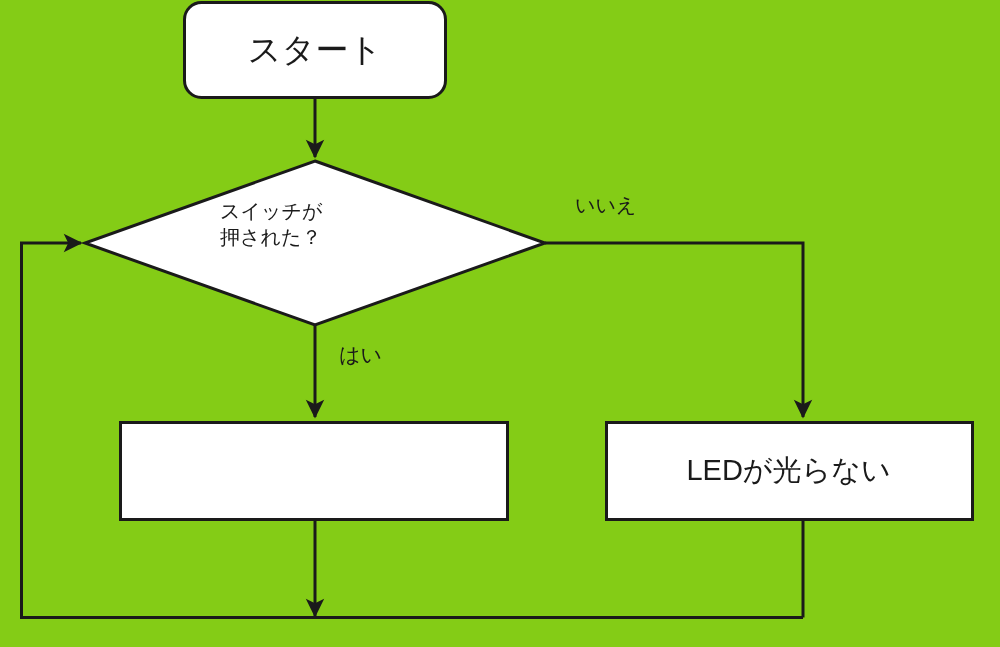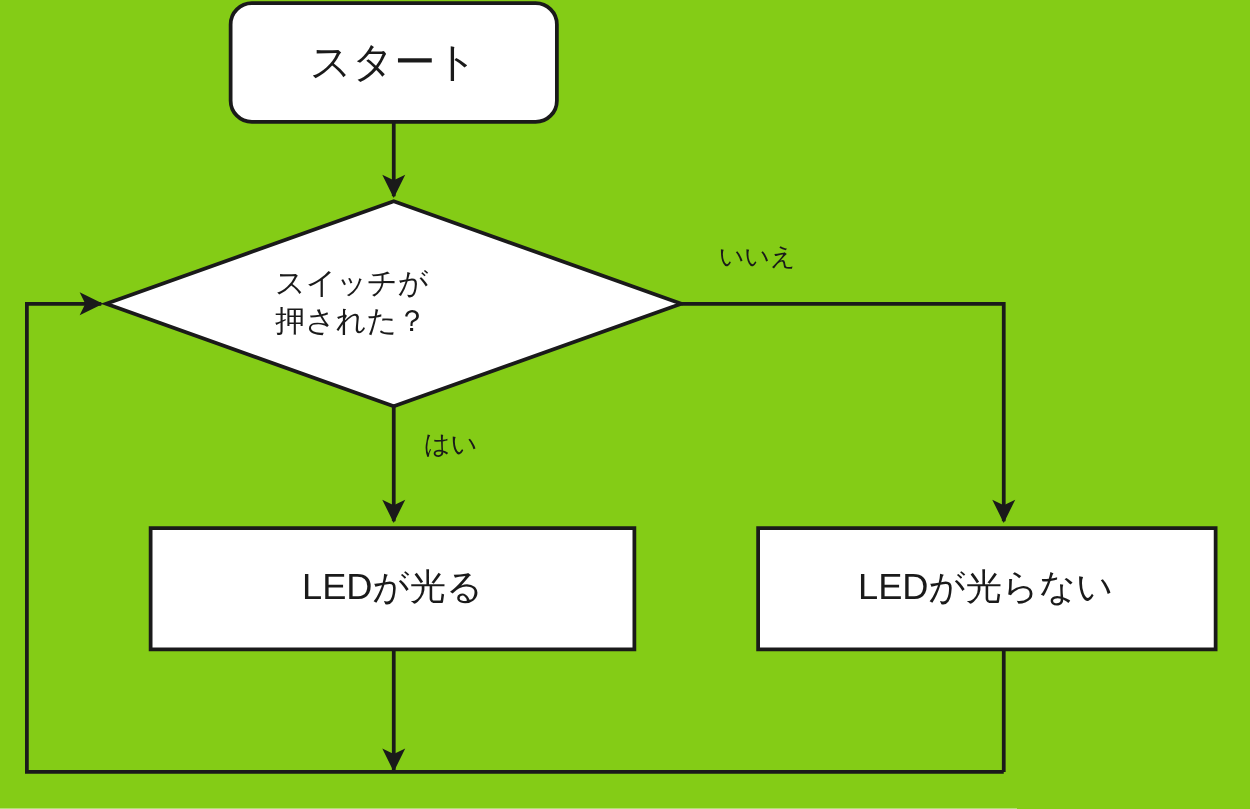--- a/index.html
+++ b/index.html
@@ -43,24 +43,24 @@
   }
   #label-start {
     left: 184px;
     top: 2px;
     width: 262px;
     height: 96px;
     font-size: 33px;
   }
   #label-decision {
     left: 160px;
-    top: 183px;
+    top: 165px;
     width: 310px;
     height: 120px;
-    font-size: 24px;
+    font-size: 20px;
     text-align: left;
     justify-content: flex-start;
     padding-left: 60px;
     box-sizing: border-box;
   }
   #label-proc-on {
     left: 120px;
     top: 422px;
     width: 388px;
     height: 98px;
@@ -115,21 +115,20 @@
     <line x1="803" y1="520" x2="803" y2="617.5" stroke="#1a1a1a" stroke-width="3"></line>
 
     <path d="M 803 617.5 L 21.5 617.5 L 21.5 243 L 81 243" fill="none" stroke="#1a1a1a" stroke-width="3" marker-end="url(#arrowhead)"></path>
   </svg>
 
   <div class="node-text" id="label-start">スタート</div>
 
   <div class="node-text" id="label-decision">スイッチが
 押された？</div>
 
-  <div class="node-text" id="label-proc-on">LEDが光る</div>
 
   <div class="node-text" id="label-proc-off">LEDが光らない</div>
 
   <div class="edge-label" id="label-no">いいえ</div>
 
   <div class="edge-label" id="label-yes">はい</div>
 
 </div>
 
 </body></html>

